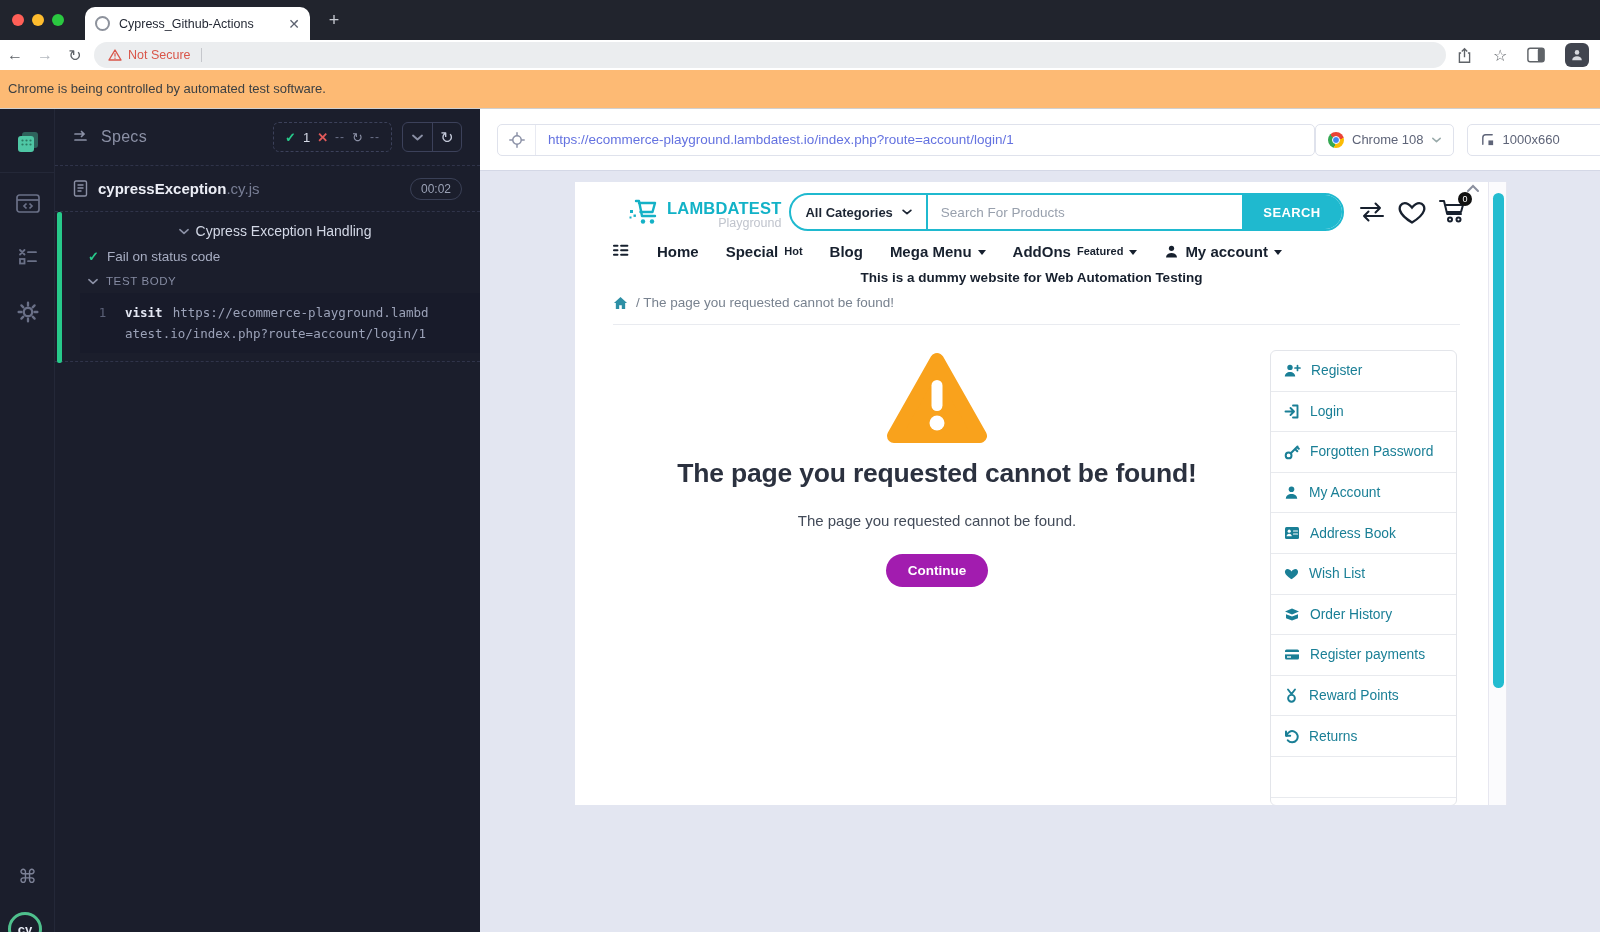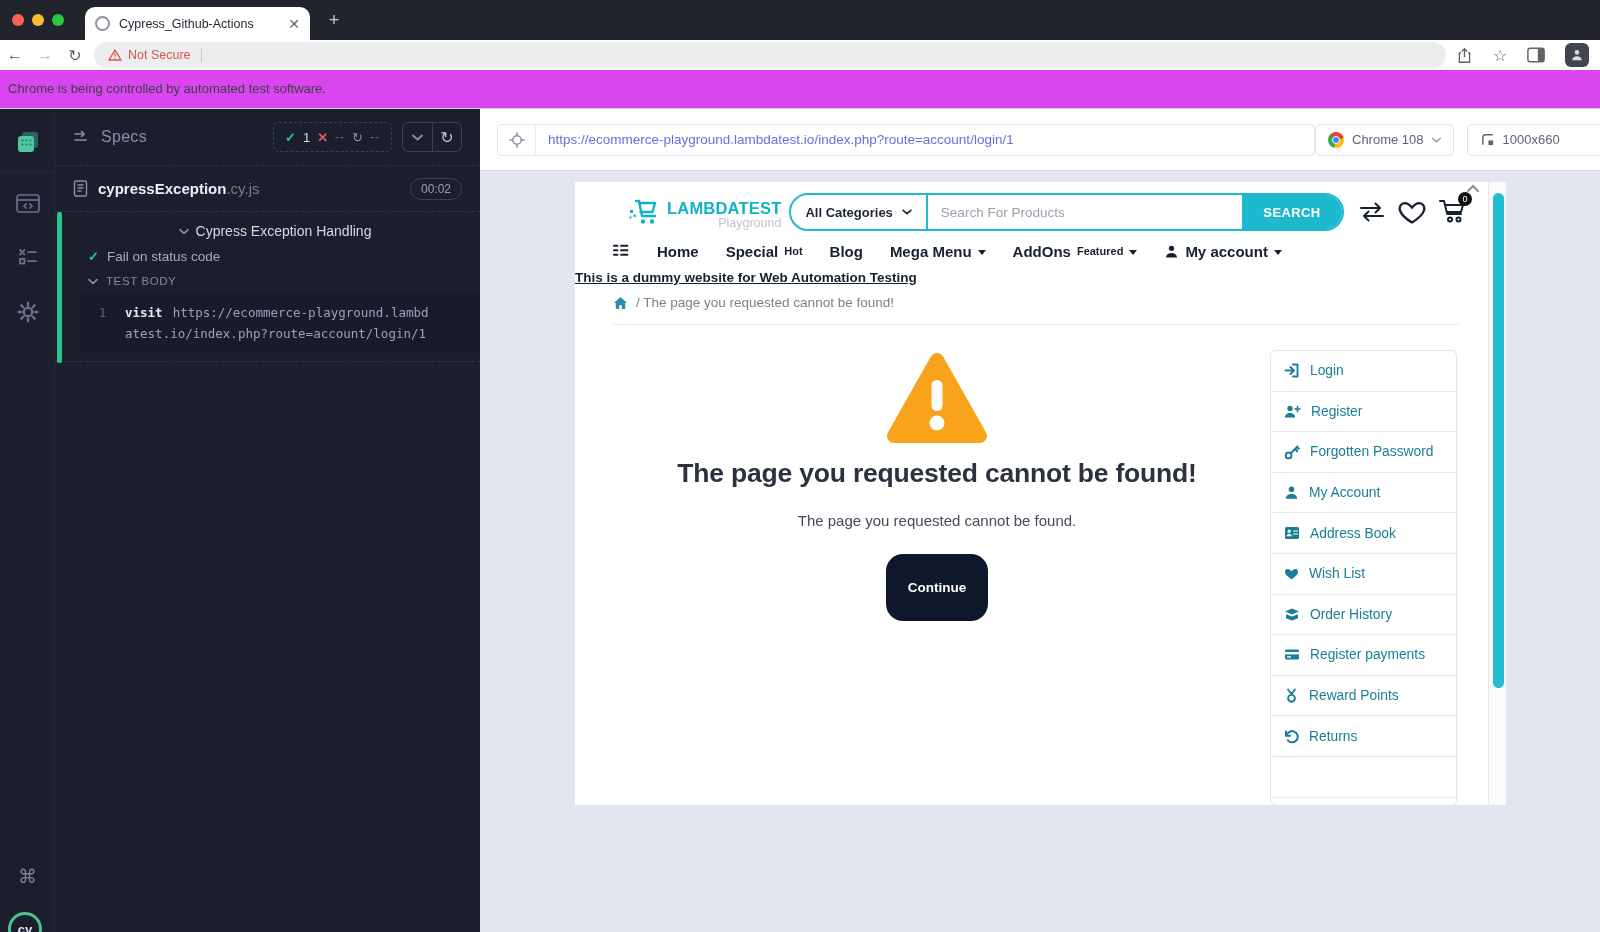--- a/index.html
+++ b/index.html
@@ -28,21 +28,21 @@
   .warn-tri { flex:0 0 auto; margin-right:6px; }
   .notsecure { color:#d9564a; font-size:12.5px; flex:0 0 auto; }
   .omni-sep { width:1px; height:14px; background:#c5c7cc; margin:0 10px; flex:0 0 auto; }
   .omni-url { font-size:12.5px; color:#3c4043; white-space:nowrap; overflow:hidden; }
   .omni-url .struck { color:#d9564a; text-decoration:line-through; }
   .tb-right { display:flex; align-items:center; margin-left:10px; gap:20px; }
   .tb-right .ic { color:#5f6368; }
   .star { font-size:16px; color:#5f6368; }
   .avatar-partial { width:24px; height:24px; border-radius:6px; background:#41454f; flex:0 0 auto;
                     display:flex; align-items:center; justify-content:center; }
-  .banner { position:absolute; left:0; top:70px; width:1600px; height:39px; background:#d946ef;
+  .banner { position:absolute; left:0; top:70px; width:1600px; height:39px; background:#fdba74;
             border-bottom:1px solid #d0d0d0; font-size:13px; color:#3c4043; line-height:38px; padding-left:8px; }
 
   
   .app { position:absolute; left:0; top:109px; width:1600px; height:823px; display:flex; }
   .rail { width:55px; height:100%; background:#1b1e2c; border-right:1px solid #242838; position:relative; }
   .rail .ric { position:absolute; left:0; width:55px; text-align:center; color:#6a7087; }
   .rail-divider { position:absolute; left:0; top:63px; width:55px; height:1px; background:#242838; }
   .cmd-key { position:absolute; left:0; bottom:44px; width:55px; text-align:center; color:#7c8196; font-size:19px; }
   .cy-logo { position:absolute; left:8px; bottom:-14px; width:34px; height:34px; border-radius:50%;
              border:3px solid #4fc08d; color:#e8ebf5; font-weight:bold; font-size:13px;
@@ -128,32 +128,32 @@
   .hdr-icons { display:flex; align-items:center; gap:12px; margin-left:14px; color:#17202e; }
   .cart-wrap { position:relative; }
   .cart-badge { position:absolute; top:-5px; right:-4px; width:14px; height:14px; border-radius:50%;
                 background:#111; color:#fff; font-size:9px; display:flex; align-items:center; justify-content:center; }
   .site-nav { position:absolute; left:38px; top:57px; right:20px; height:24px; display:flex;
               align-items:center; gap:27px; color:#17202e; }
   .nav-item { display:flex; align-items:center; gap:6px; font-size:15px; font-weight:bold; color:#17202e; }
   .nav-badge { font-size:11px; font-weight:bold; color:#17202e; }
   .caret { width:0; height:0; border-left:4px solid transparent; border-right:4px solid transparent;
            border-top:5px solid #17202e; margin-top:2px; }
-  .tagline { position:absolute; left:0; top:88px; width:913px; font-size:13.5px;
-             font-weight:bold; color:#17202e;text-decoration:underline; }
+  .tagline { position:absolute; left:0; top:88px; width:913px; text-align:center; font-size:13.5px;
+             font-weight:bold; color:#17202e; }
   .breadcrumb { position:absolute; left:38px; top:113px; display:flex; align-items:center; gap:8px;
                 font-size:13.5px; color:#78828f; }
   .bc-divider { position:absolute; left:38px; top:142px; right:28px; height:1px; background:#e9ebf0; }
 
   .error-col { position:absolute; left:37px; top:168px; width:650px; text-align:center; }
   .warn-big { margin-bottom:8px; }
   .error-title { font-size:26.5px; font-weight:bold; color:#2b313f; letter-spacing:-.2px; }
   .error-msg { font-size:15px; color:#434b59; margin-top:23px; }
-  .continue-btn { display:inline-block; margin-top:25px; background:#0f172a; color:#fff; font-size:13.5px;
-                  font-weight:bold; border:none; border-radius:17px; padding:26px 22px;
+  .continue-btn { display:inline-block; margin-top:25px; background:#a21caf; color:#fff; font-size:13.5px;
+                  font-weight:bold; border:none; border-radius:17px; padding:9px 22px;
                   font-family:"Liberation Sans", sans-serif; }
 
   .account-menu { position:absolute; left:695px; top:168px; width:187px; height:456px; overflow:hidden;
                   border:1px solid #e3e5ea; border-radius:6px; background:#fff; }
   .am-row { display:flex; align-items:center; gap:10px; height:40.6px; padding-left:13px;
             border-bottom:1px solid #e8eaee; color:#1a7f96; }
   .am-label { font-size:13.8px; color:#1a7f96; }
   .am-ic { flex:0 0 auto; display:flex; }
 </style>
 </head>
@@ -453,36 +453,36 @@
                 </svg>
             </div>
             <div class="error-title">The page you requested cannot be found!</div>
             <div class="error-msg">The page you requested cannot be found.</div>
             <button class="continue-btn">Continue</button>
           </div>
 
           <div class="account-menu">
             <div class="am-row">
               <span class="am-ic">
-                  <svg width="16" height="15" viewBox="0 0 16 15" fill="none" stroke="#1a7f96" stroke-width="1.9" stroke-linecap="round" stroke-linejoin="round">
-                    <path d="M1.5 7.5h8M6.5 4 10 7.5 6.5 11"></path>
-                    <path d="M9 1.5h4.5v12H9"></path>
-                  </svg>
-                </span>
-              <span class="am-label">Login</span>
-            </div>
-            <div class="am-row">
-              <span class="am-ic">
                   <svg width="17" height="15" viewBox="0 0 17 15">
                     <circle cx="6" cy="4.4" r="2.7" fill="#1a7f96"></circle>
                     <path d="M.8 13.6c0-3 2.3-4.7 5.2-4.7s5.2 1.7 5.2 4.7z" fill="#1a7f96"></path>
                     <path d="M13.5 2.5v5M11 5h5" stroke="#1a7f96" stroke-width="1.7" stroke-linecap="round"></path>
                   </svg>
                 </span>
               <span class="am-label">Register</span>
+            </div>
+            <div class="am-row">
+              <span class="am-ic">
+                  <svg width="16" height="15" viewBox="0 0 16 15" fill="none" stroke="#1a7f96" stroke-width="1.9" stroke-linecap="round" stroke-linejoin="round">
+                    <path d="M1.5 7.5h8M6.5 4 10 7.5 6.5 11"></path>
+                    <path d="M9 1.5h4.5v12H9"></path>
+                  </svg>
+                </span>
+              <span class="am-label">Login</span>
             </div>
             <div class="am-row">
               <span class="am-ic">
                   <svg width="16" height="16" viewBox="0 0 16 16" fill="none" stroke="#1a7f96" stroke-width="2">
                     <circle cx="4.6" cy="11.4" r="2.9"></circle>
                     <path d="M6.8 9.2 13.5 2.5M11 5l2.3 2.3M13 3l1.8 1.8" stroke-linecap="round"></path>
                   </svg>
                 </span>
               <span class="am-label">Forgotten Password</span>
             </div>

